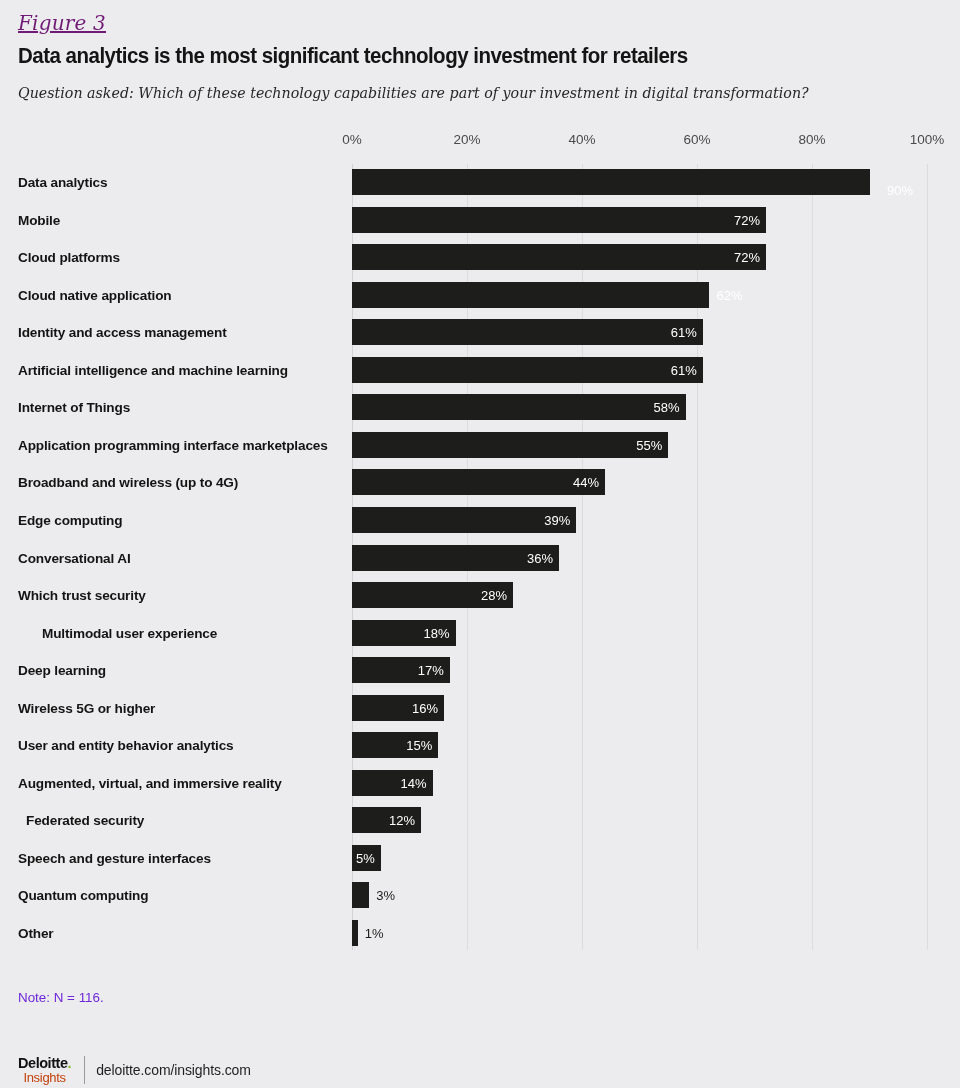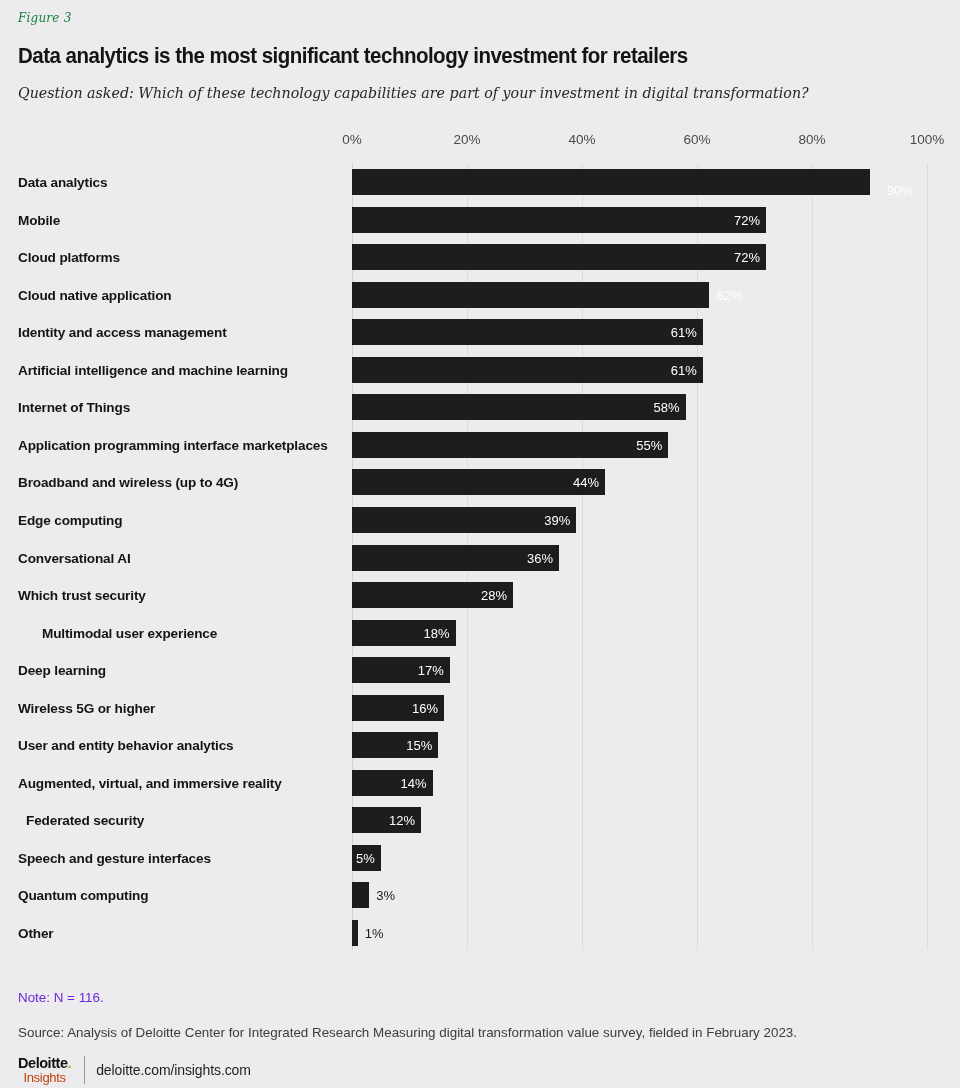--- a/index.html
+++ b/index.html
@@ -24,23 +24,24 @@
     padding: 0 18px;
   }
 
   
   .figure-label {
     position: absolute;
     left: 18px;
     top: 11px;
     font-family: "DejaVu Serif", "Liberation Serif", serif;
     font-style: italic;
-    font-size: 12px;
-    color: #15803d;
+    font-size: 20px;
+    color: #701a75;
     letter-spacing: .2px;
+    text-decoration: underline;
   }
   .headline {
     position: absolute;
     left: 18px;
     top: 44px;
     font-family: "Liberation Sans", sans-serif;
     font-weight: bold;
     font-size: 21.5px;
     letter-spacing: -0.55px;
     color: #141414;
@@ -256,21 +257,20 @@
       <div class="bar-value inside" style="top: 857.9px; left: 374.75px; transform: translate(-100%, -50%);">5%</div>
       <div class="cat-label" style="top: 895.45px;">Quantum computing</div>
       <div class="bar" style="left: 352px; top: 895.45px; width: 17.25px; background: rgb(29, 29, 27);"></div>
       <div class="bar-value outside" style="top: 895.45px; left: 376.25px;">3%</div>
       <div class="cat-label" style="top: 933px;">Other</div>
       <div class="bar" style="left: 352px; top: 933px; width: 5.75px; background: rgb(29, 29, 27);"></div>
       <div class="bar-value outside" style="top: 933px; left: 364.75px;">1%</div>
     </div>
 
   <div class="note">Note: N = 116.</div>
-  <div class="source">Source: Analysis of Deloitte Center for Integrated Research Measuring digital transformation value survey, fielded in February 2023.</div>
 
   <div class="brand">
     <div class="brand-logo">
       <div class="brand-deloitte"><span>Deloitte</span><span class="brand-dot">.</span></div>
       <div class="brand-insights">Insights</div>
     </div>
     <div class="brand-divider"></div>
     <div class="brand-url">deloitte.com/insights.com</div>
   </div>
 

